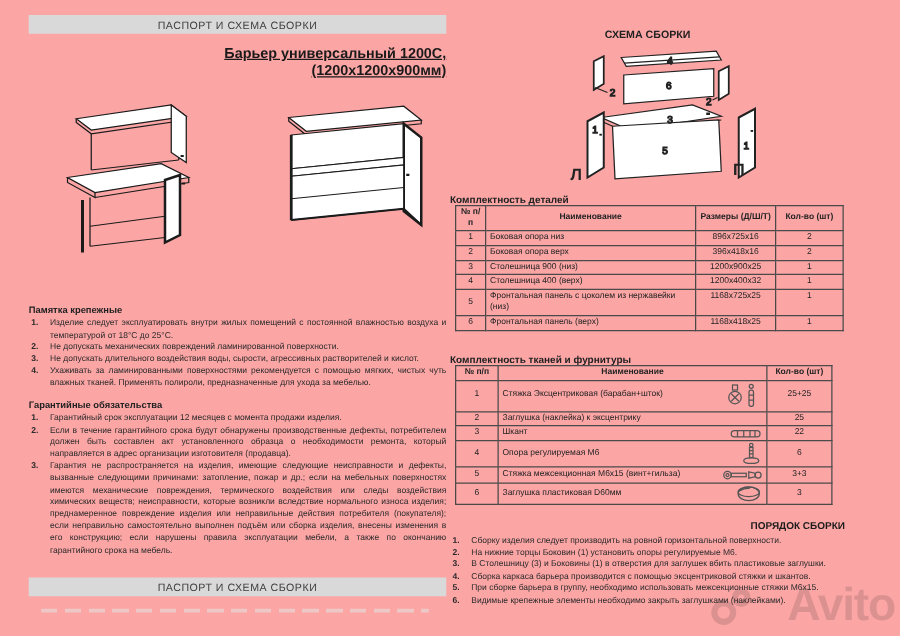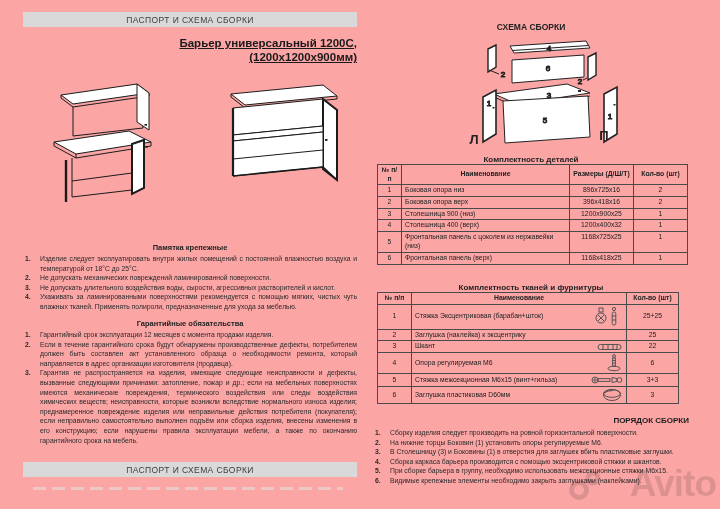--- a/index.html
+++ b/index.html
@@ -2,38 +2,38 @@
 <html><head>
 <meta charset="utf-8">
 <style>
   * { margin:0; padding:0; box-sizing:border-box; }
   html,body { background:#fff; }
   .page {
     position:relative; width:720px; height:509px; background:#fca5a5;
     font-family:"Liberation Sans", sans-serif; color:#1c1c1c; overflow:hidden;
   }
   .col-left  { position:absolute; left:23px;  top:0; width:334px; height:509px; }
-  .col-right { position:absolute; left:373px; top:0; width:316px; height:509px; }
+  .col-right { position:absolute; left:360px; top:0; width:316px; height:509px; }
 
   .graybar {
     position:absolute; left:0; width:334px; height:15px; background:#d9d9d9;
     display:flex; align-items:center; justify-content:center;
     font-size:8.5px; color:#3d3d3d; letter-spacing:.4px;
   }
   .main-title {
     position:absolute; top:36px; right:0; width:260px; text-align:right;
     font-size:11.5px; font-weight:bold; line-height:14px; color:#1a1a1a;text-decoration:underline;
   }
   .drawings { position:absolute; top:80px; left:0; width:334px; height:132px; }
   .drawings svg { position:absolute; top:0; }
   .draw-left  { left:30px; }
   .draw-right { left:202px; }
   line, polygon, polyline, path { vector-effect:non-scaling-stroke; }
 
-  .sec-title { position:absolute; width:100%; text-align:center; font-size:7.5px; font-weight:bold; color:#222; }
+  .sec-title { position:absolute; width:100%; font-size:7.5px; font-weight:bold; color:#222; }
   .doclist { list-style:none; position:absolute; left:0; width:334px; font-size:6.8px; line-height:9.6px; text-align:justify; counter-reset:it; color:#2a2a2a; }
   .doclist li { position:relative; padding-left:17px; counter-increment:it; }
   .doclist li::before { content:counter(it) "."; position:absolute; left:2px; font-weight:bold; }
   .faint-text-line { position:absolute; top:487px; left:10px; width:310px; height:3px; opacity:.55;
     background:repeating-linear-gradient(90deg,#e3e3e3 0 13px, transparent 13px 19px); }
 
   .schema-title { position:absolute; top:22px; width:100%; text-align:center; font-size:8.5px; font-weight:bold; color:#222; }
   .exploded { position:absolute; top:34px; left:0; }
   .exploded text { font-family:"Liberation Sans",sans-serif; font-size:8px; fill:#222; }
   .exploded .marker { font-size:13px; font-weight:bold; }

